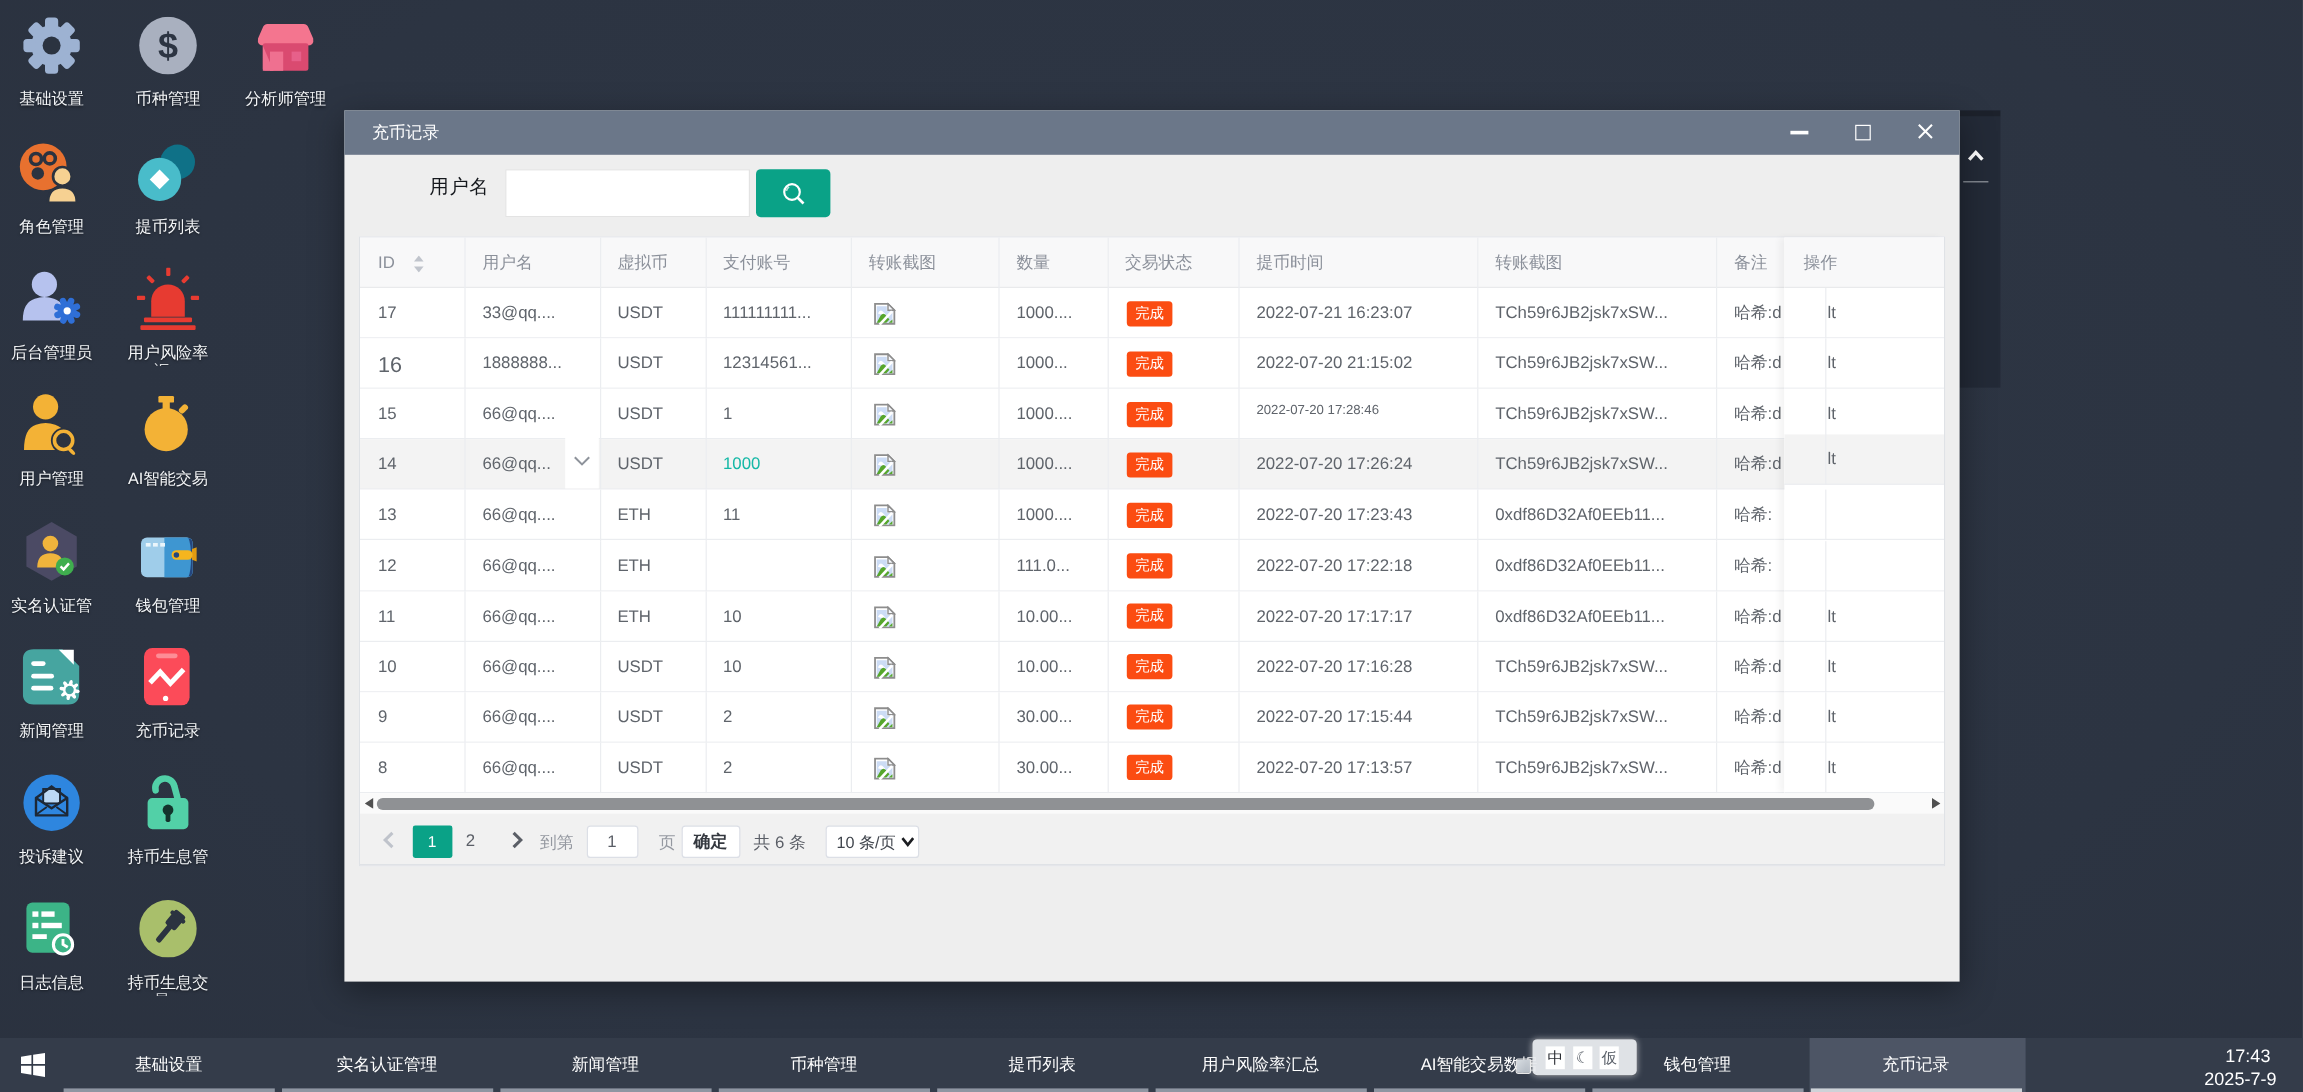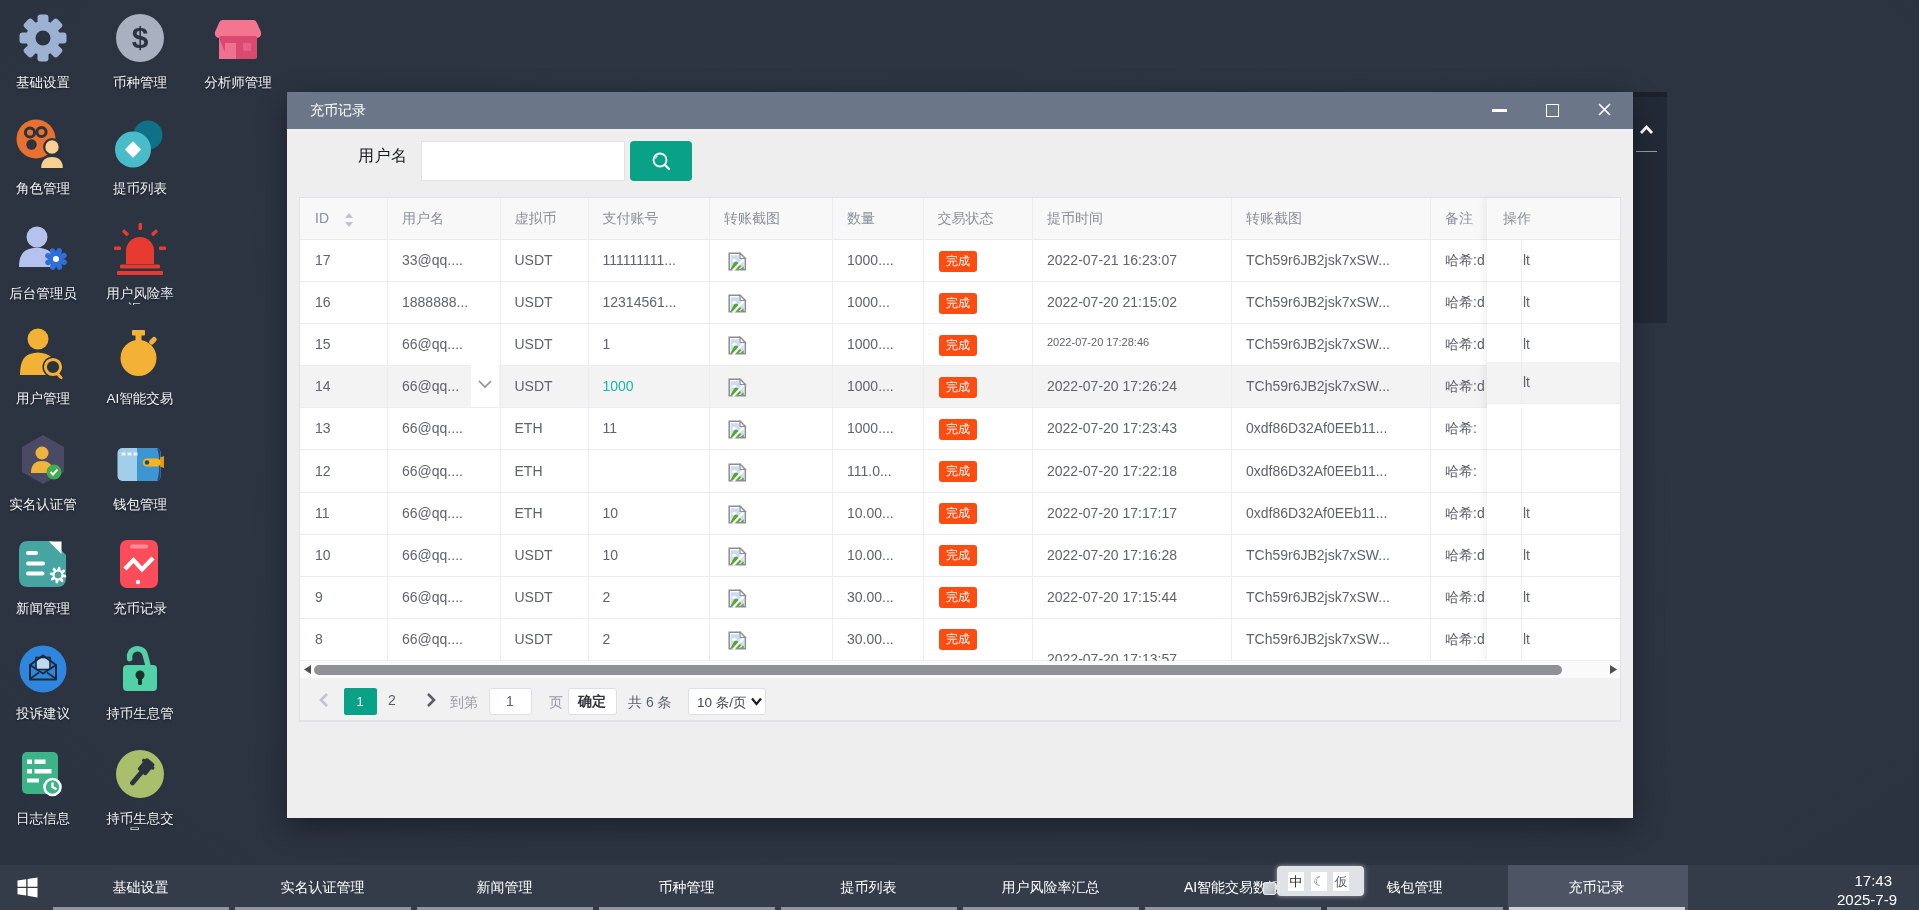--- a/index.html
+++ b/index.html
@@ -313,21 +313,21 @@
 <div class="abs" style="left:300.0px;top:282.1px;width:1320.0px;height:42.1px;background:#fff;border-bottom:1px solid #ebedf0;"></div>
 <div class="abs" style="left:387.0px;top:282.1px;width:1px;height:42.1px;background:#ebedf0;"></div>
 <div class="abs" style="left:499.5px;top:282.1px;width:1px;height:42.1px;background:#ebedf0;"></div>
 <div class="abs" style="left:587.5px;top:282.1px;width:1px;height:42.1px;background:#ebedf0;"></div>
 <div class="abs" style="left:709.0px;top:282.1px;width:1px;height:42.1px;background:#ebedf0;"></div>
 <div class="abs" style="left:832.0px;top:282.1px;width:1px;height:42.1px;background:#ebedf0;"></div>
 <div class="abs" style="left:922.5px;top:282.1px;width:1px;height:42.1px;background:#ebedf0;"></div>
 <div class="abs" style="left:1032.0px;top:282.1px;width:1px;height:42.1px;background:#ebedf0;"></div>
 <div class="abs" style="left:1231.0px;top:282.1px;width:1px;height:42.1px;background:#ebedf0;"></div>
 <div class="abs" style="left:1430.0px;top:282.1px;width:1px;height:42.1px;background:#ebedf0;"></div>
-<div class="abs" style="left:315.0px;top:294.1px;width:71.0px;font-size:14px;color:#5f646b;white-space:nowrap;overflow:hidden;">16</div>
+<div class="abs" style="left:315.0px;top:294.1px;width:71.0px;font-size:18px;color:#5f646b;white-space:nowrap;overflow:hidden;">16</div>
 <div class="abs" style="left:402.0px;top:294.1px;width:96.5px;font-size:14px;color:#5f646b;white-space:nowrap;overflow:hidden;">1888888...</div>
 <div class="abs" style="left:514.5px;top:294.1px;width:72.0px;font-size:14px;color:#5f646b;white-space:nowrap;overflow:hidden;">USDT</div>
 <div class="abs" style="left:602.5px;top:294.1px;width:105.5px;font-size:14px;color:#5f646b;white-space:nowrap;overflow:hidden;">12314561...</div>
 <div class="abs" style="left:847.0px;top:294.1px;width:74.5px;font-size:14px;color:#5f646b;white-space:nowrap;overflow:hidden;">1000...</div>
 <div class="abs" style="left:1047.0px;top:294.1px;width:183.0px;font-size:14px;color:#5f646b;white-space:nowrap;overflow:hidden;">2022-07-20 21:15:02</div>
 <div class="abs" style="left:1246.0px;top:294.1px;width:183.0px;font-size:14px;color:#5f646b;white-space:nowrap;overflow:hidden;">TCh59r6JB2jsk7xSW...</div>
 <div class="abs" style="left:1445.0px;top:294.1px;width:174.0px;font-size:14px;color:#5f646b;white-space:nowrap;overflow:hidden;">哈希:d</div>
 <div class="abs" style="left:728.0px;top:294.1px;"><svg width="19" height="19" viewBox="0 0 19 19">
       <path d="M1.2,1.2 L12,1.2 L17.3,6.5 L17.3,17.8 L1.2,17.8 Z" fill="#fff" stroke="#8d8d8d" stroke-width="1.5"></path>
       <path d="M2.6,3.3 L11,3.3 L11,7.2 L15.7,7.2 L15.7,17 L2.6,17 Z" fill="#ccdcf5"></path>
@@ -546,21 +546,21 @@
 <div class="abs" style="left:832.0px;top:618.9px;width:1px;height:42.1px;background:#ebedf0;"></div>
 <div class="abs" style="left:922.5px;top:618.9px;width:1px;height:42.1px;background:#ebedf0;"></div>
 <div class="abs" style="left:1032.0px;top:618.9px;width:1px;height:42.1px;background:#ebedf0;"></div>
 <div class="abs" style="left:1231.0px;top:618.9px;width:1px;height:42.1px;background:#ebedf0;"></div>
 <div class="abs" style="left:1430.0px;top:618.9px;width:1px;height:42.1px;background:#ebedf0;"></div>
 <div class="abs" style="left:315.0px;top:630.9px;width:71.0px;font-size:14px;color:#5f646b;white-space:nowrap;overflow:hidden;">8</div>
 <div class="abs" style="left:402.0px;top:630.9px;width:96.5px;font-size:14px;color:#5f646b;white-space:nowrap;overflow:hidden;">66@qq....</div>
 <div class="abs" style="left:514.5px;top:630.9px;width:72.0px;font-size:14px;color:#5f646b;white-space:nowrap;overflow:hidden;">USDT</div>
 <div class="abs" style="left:602.5px;top:630.9px;width:105.5px;font-size:14px;color:#5f646b;white-space:nowrap;overflow:hidden;">2</div>
 <div class="abs" style="left:847.0px;top:630.9px;width:74.5px;font-size:14px;color:#5f646b;white-space:nowrap;overflow:hidden;">30.00...</div>
-<div class="abs" style="left:1047.0px;top:630.9px;width:183.0px;font-size:14px;color:#5f646b;white-space:nowrap;overflow:hidden;margin-top:20px;">2022-07-20 17:13:57</div>
+<div class="abs" style="left:1047.0px;top:630.9px;width:183.0px;font-size:14px;color:#5f646b;white-space:nowrap;overflow:hidden;">2022-07-20 17:13:57</div>
 <div class="abs" style="left:1246.0px;top:630.9px;width:183.0px;font-size:14px;color:#5f646b;white-space:nowrap;overflow:hidden;">TCh59r6JB2jsk7xSW...</div>
 <div class="abs" style="left:1445.0px;top:630.9px;width:174.0px;font-size:14px;color:#5f646b;white-space:nowrap;overflow:hidden;">哈希:d</div>
 <div class="abs" style="left:728.0px;top:630.9px;"><svg width="19" height="19" viewBox="0 0 19 19">
       <path d="M1.2,1.2 L12,1.2 L17.3,6.5 L17.3,17.8 L1.2,17.8 Z" fill="#fff" stroke="#8d8d8d" stroke-width="1.5"></path>
       <path d="M2.6,3.3 L11,3.3 L11,7.2 L15.7,7.2 L15.7,17 L2.6,17 Z" fill="#ccdcf5"></path>
       <path d="M12,1.2 L12,6.5 L17.3,6.5 Z" fill="#f6f8fc" stroke="#8d8d8d" stroke-width="1.2"></path>
       <path d="M3.6,9.2 Q5.2,5.4 7.4,7.3 L9.8,9.6 Q7.2,10.4 3.6,9.2 Z" fill="#fff"></path>
       <path d="M2.6,17 L6,10.8 Q8.2,8.2 10.4,10.9 L13.2,14.2 L10.6,17 Z" fill="#56a62c"></path>
       <path d="M12.6,17 L15.7,14.2 L15.7,17 Z" fill="#56a62c"></path>
       <path d="M15.4,7.4 L5,18.6" stroke="#fff" stroke-width="2.2"></path>

